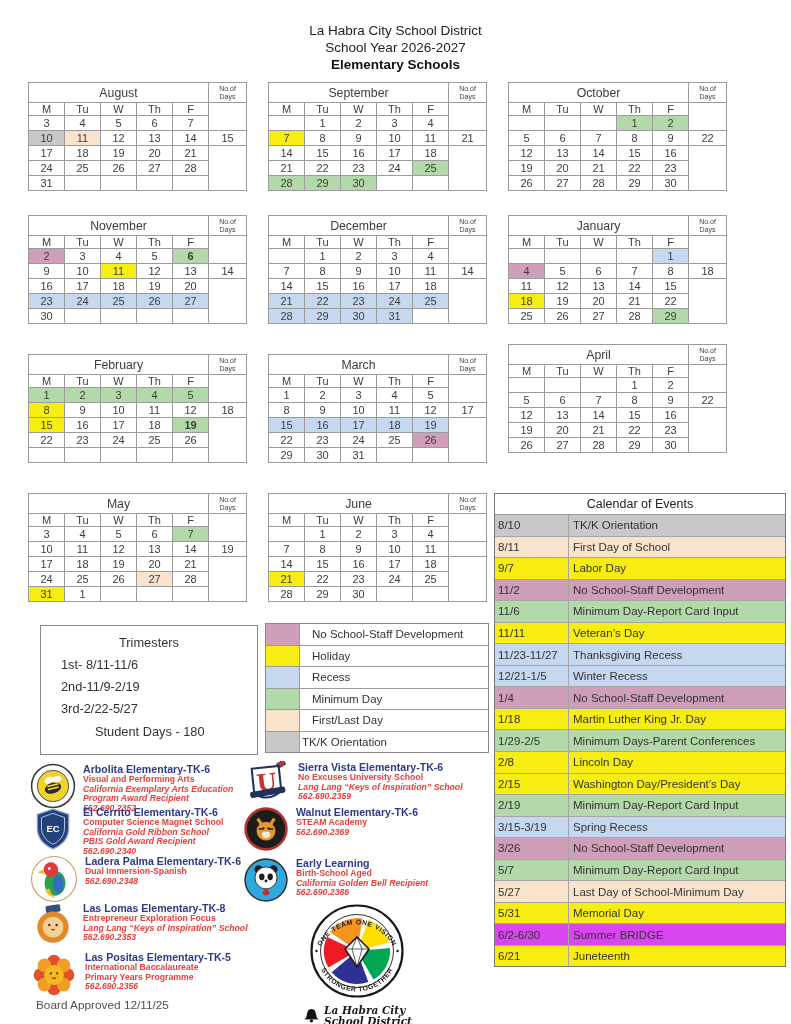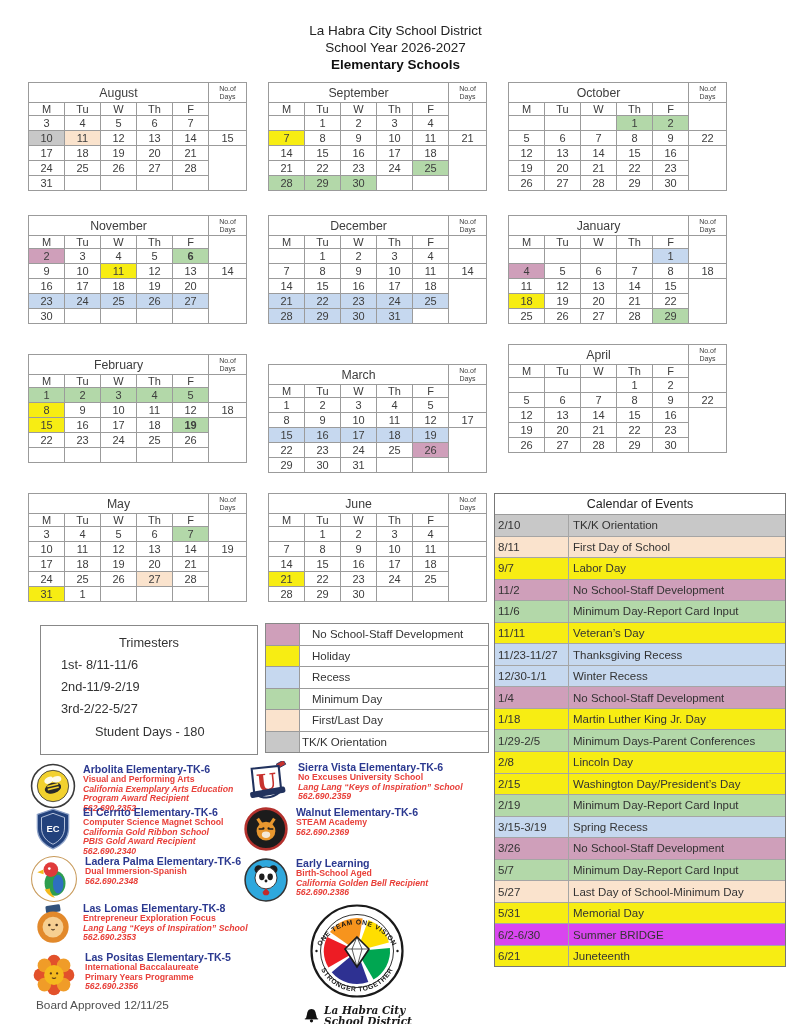--- a/index.html
+++ b/index.html
@@ -506,21 +506,21 @@
           </tr>
           <tr>
             <td class="dcell"></td>
             <td class="dcell"></td>
             <td class="dcell"></td>
             <td class="dcell"></td>
             <td class="dcell"></td>
           </tr>
         </tbody>
       </table>
-      <table class="month" style="left: 268px; top: 364px;">
+      <table class="month" style="left: 268px; top: 354px;">
         <colgroup>
           <col style="width: 36px;">
           <col style="width: 36px;">
           <col style="width: 36px;">
           <col style="width: 36px;">
           <col style="width: 36px;">
           <col style="width: 38px;">
         </colgroup>
         <tbody>
           <tr>
@@ -768,21 +768,21 @@
             <td class="dcell"></td>
           </tr>
         </tbody>
       </table>
     </div>
 
   <div class="events-box">
     <div class="events-title">Calendar of Events</div>
     <div id="events-rows">
         <div class="erow" style="background: rgb(200, 200, 200);">
-          <span class="edate">2/10</span>
+          <span class="edate">8/10</span>
           <span class="elabel">TK/K Orientation</span>
         </div>
         <div class="erow" style="background: rgb(250, 227, 205);">
           <span class="edate">8/11</span>
           <span class="elabel">First Day of School</span>
         </div>
         <div class="erow" style="background: rgb(247, 237, 19);">
           <span class="edate">9/7</span>
           <span class="elabel">Labor Day</span>
         </div>
@@ -796,21 +796,21 @@
         </div>
         <div class="erow" style="background: rgb(247, 237, 19);">
           <span class="edate">11/11</span>
           <span class="elabel">Veteran’s Day</span>
         </div>
         <div class="erow" style="background: rgb(198, 216, 239);">
           <span class="edate">11/23-11/27</span>
           <span class="elabel">Thanksgiving Recess</span>
         </div>
         <div class="erow" style="background: rgb(198, 216, 239);">
-          <span class="edate">12/30-1/1</span>
+          <span class="edate">12/21-1/5</span>
           <span class="elabel">Winter Recess</span>
         </div>
         <div class="erow" style="background: rgb(207, 159, 186);">
           <span class="edate">1/4</span>
           <span class="elabel">No School-Staff Development</span>
         </div>
         <div class="erow" style="background: rgb(247, 237, 19);">
           <span class="edate">1/18</span>
           <span class="elabel">Martin Luther King Jr. Day</span>
         </div>

